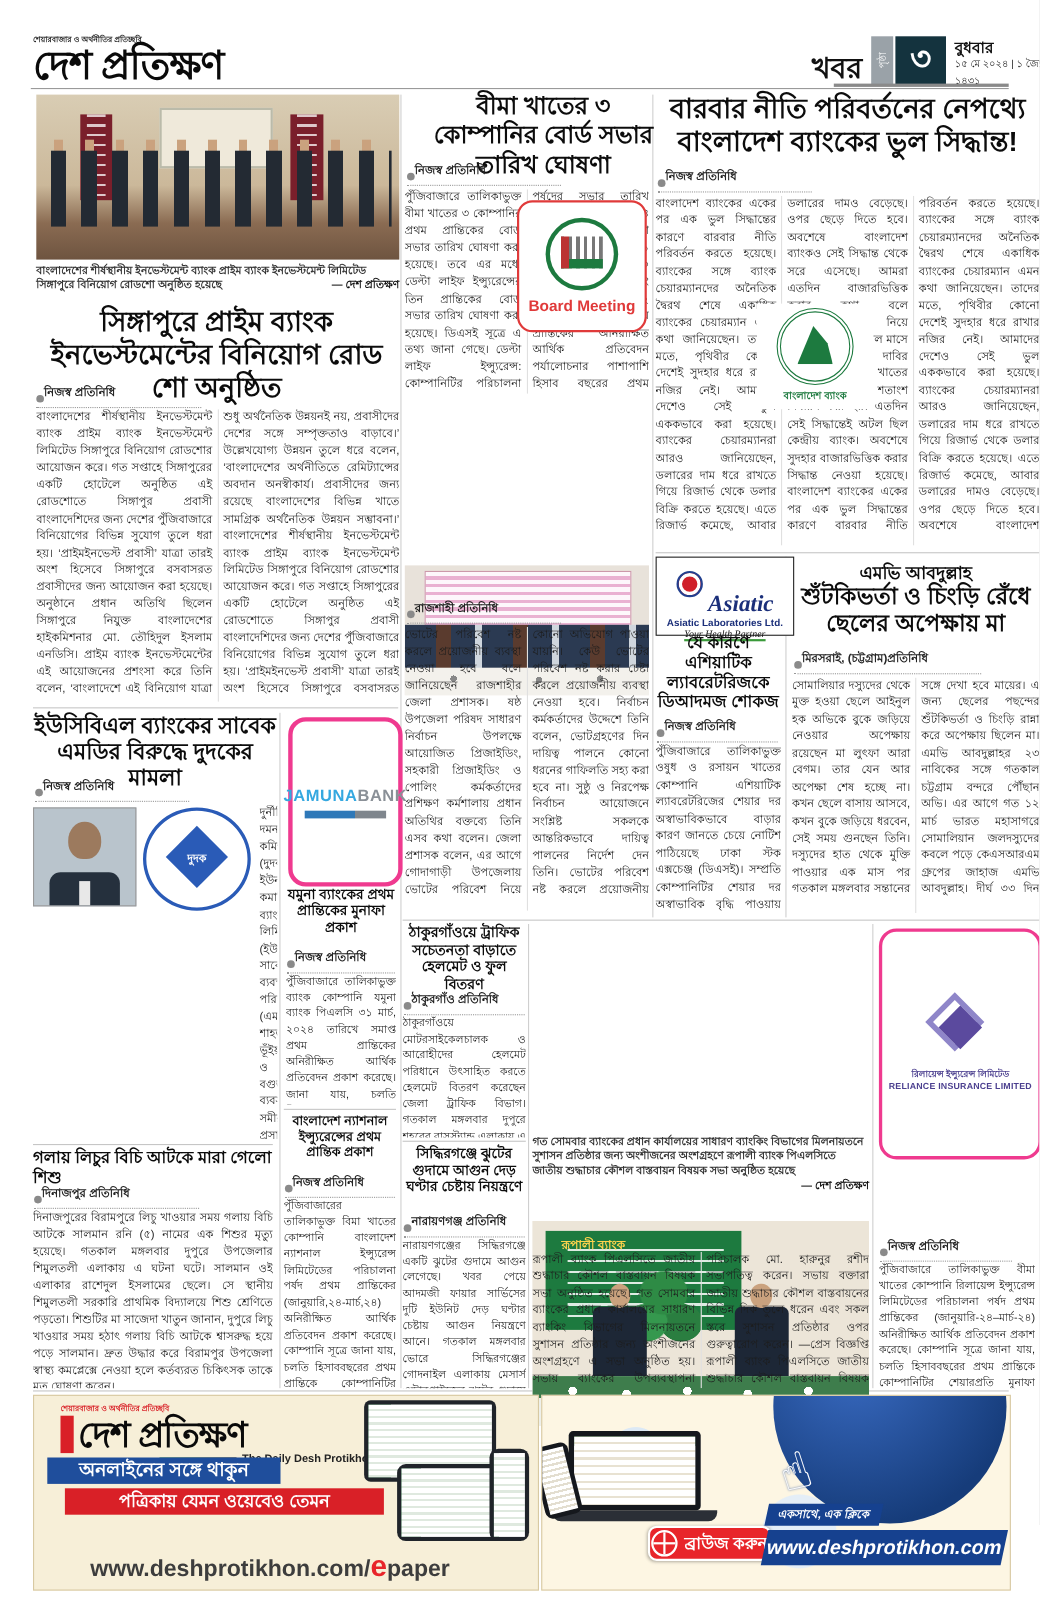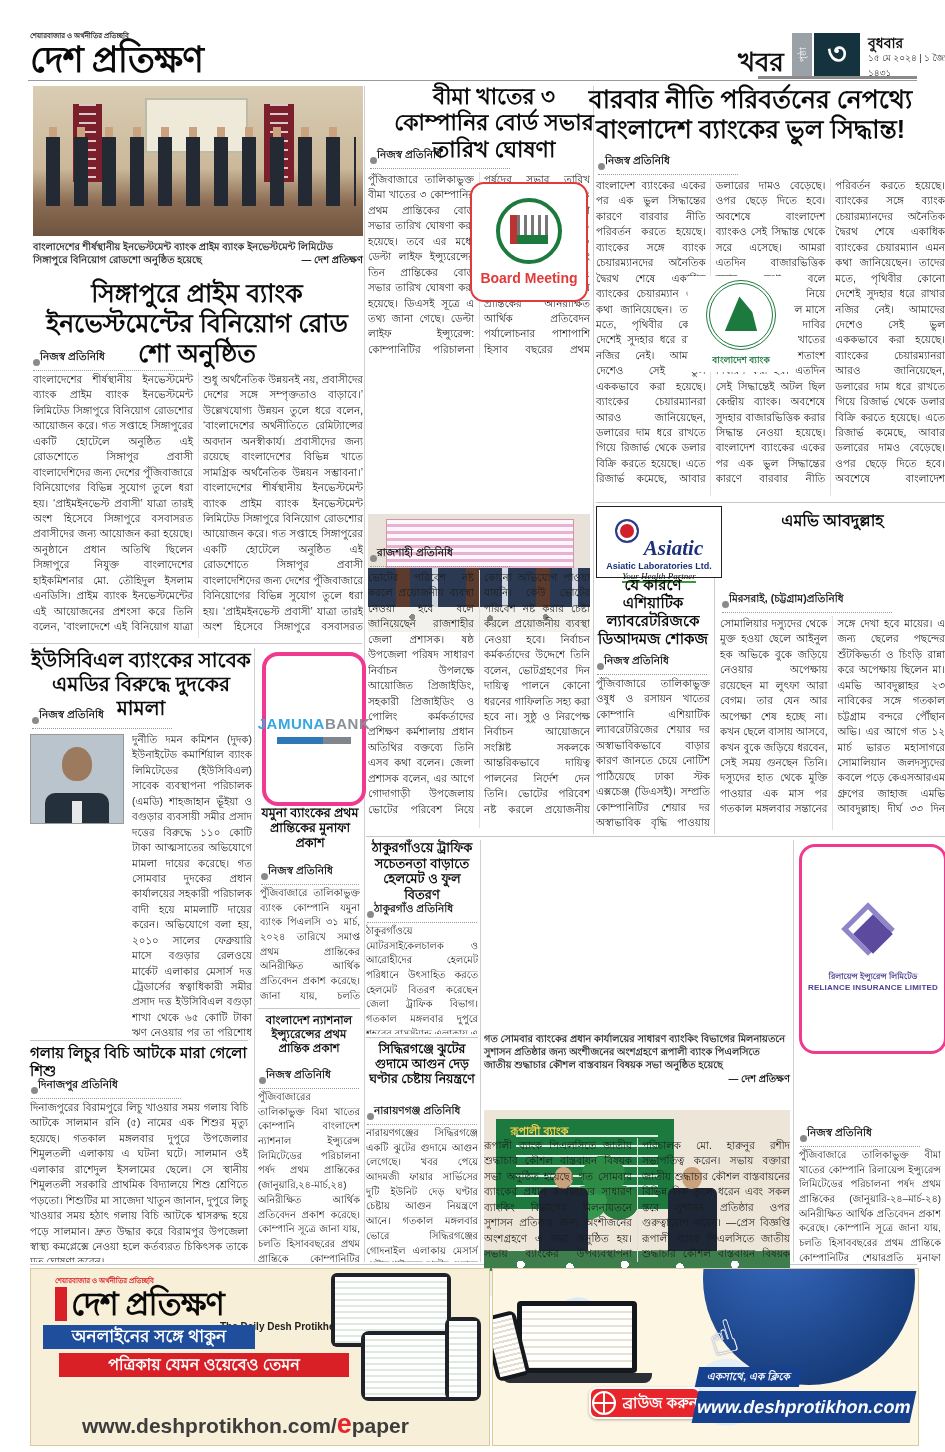--- a/index.html
+++ b/index.html
@@ -195,21 +195,21 @@
     <div class="ban"></div>
     <div class="ppl"></div>
     <div class="tbl"></div>
   </div>
   <div class="abs byline" style="left:370px;top:544px;width:140px;">
     <span class="dot"></span>
     <b>রাজশাহী প্রতিনিধি</b>
   </div>
   <div class="abs body cols2" style="left:368px;top:570px;width:222px;height:258px;">ভোটের পরিবেশ নষ্ট করলে প্রয়োজনীয় ব্যবস্থা নেওয়া হবে বলে জানিয়েছেন রাজশাহীর জেলা প্রশাসক। ষষ্ঠ উপজেলা পরিষদ সাধারণ নির্বাচন উপলক্ষে আয়োজিত প্রিজাইডিং, সহকারী প্রিজাইডিং ও পোলিং কর্মকর্তাদের প্রশিক্ষণ কর্মশালায় প্রধান অতিথির বক্তব্যে তিনি এসব কথা বলেন। জেলা প্রশাসক বলেন, এর আগে গোদাগাড়ী উপজেলায় ভোটের পরিবেশ নিয়ে কোনো অভিযোগ পাওয়া যায়নি। কেউ ভোটের পরিবেশ নষ্ট করার চেষ্টা করলে প্রয়োজনীয় ব্যবস্থা নেওয়া হবে। নির্বাচন কর্মকর্তাদের উদ্দেশে তিনি বলেন, ভোটগ্রহণের দিন দায়িত্ব পালনে কোনো ধরনের গাফিলতি সহ্য করা হবে না। সুষ্ঠু ও নিরপেক্ষ নির্বাচন আয়োজনে সংশ্লিষ্ট সকলকে আন্তরিকভাবে দায়িত্ব পালনের নির্দেশ দেন তিনি। ভোটের পরিবেশ নষ্ট করলে প্রয়োজনীয় ব্যবস্থা নেওয়া হবে বলে জানিয়েছেন রাজশাহীর জেলা প্রশাসক। ষষ্ঠ উপজেলা পরিষদ সাধারণ নির্বাচন উপলক্ষে আয়োজিত প্রিজাইডিং, সহকারী প্রিজাইডিং ও পোলিং কর্মকর্তাদের প্রশিক্ষণ কর্মশালায় প্রধান অতিথির বক্তব্যে তিনি এসব কথা বলেন। জেলা প্রশাসক বলেন, এর আগে গোদাগাড়ী উপজেলায় ভোটের পরিবেশ নিয়ে কোনো অভিযোগ পাওয়া যায়নি। কেউ ভোটের পরিবেশ নষ্ট করার চেষ্টা করলে প্রয়োজনীয় ব্যবস্থা নেওয়া হবে। নির্বাচন কর্মকর্তাদের উদ্দেশে তিনি বলেন, ভোটগ্রহণের দিন দায়িত্ব পালনে কোনো ধরনের গাফিলতি সহ্য করা হবে না। সুষ্ঠু ও নিরপেক্ষ নির্বাচন আয়োজনে সংশ্লিষ্ট সকলকে আন্তরিকভাবে দায়িত্ব পালনের নির্দেশ দেন তিনি।</div>
 
-  <div class="abs hl" style="left:576px;top:84px;width:349px;font-size:25px;">বারবার নীতি পরিবর্তনের নেপথ্যে বাংলাদেশ ব্যাংকের ভুল সিদ্ধান্ত!</div>
+  <div class="abs hl" style="left:596px;top:84px;width:349px;font-size:25px;">বারবার নীতি পরিবর্তনের নেপথ্যে বাংলাদেশ ব্যাংকের ভুল সিদ্ধান্ত!</div>
   <div class="abs byline" style="left:598px;top:152px;width:140px;">
     <span class="dot"></span>
     <b>নিজস্ব প্রতিনিধি</b>
   </div>
   <div class="abs body cols3" style="left:596px;top:178px;width:349px;height:318px;">বাংলাদেশ ব্যাংকের একের পর এক ভুল সিদ্ধান্তের কারণে বারবার নীতি পরিবর্তন করতে হয়েছে। ব্যাংকের সঙ্গে ব্যাংক চেয়ারম্যানদের অনৈতিক দ্বৈরথ শেষে একাধিক ব্যাংকের চেয়ারম্যান এমন কথা জানিয়েছেন। তাদের মতে, পৃথিবীর কোনো দেশেই সুদহার ধরে রাখার নজির নেই। আমাদের দেশেও সেই ভুল এককভাবে করা হয়েছে। ব্যাংকের চেয়ারম্যানরা আরও জানিয়েছেন, ডলারের দাম ধরে রাখতে গিয়ে রিজার্ভ থেকে ডলার বিক্রি করতে হয়েছে। এতে রিজার্ভ কমেছে, আবার ডলারের দামও বেড়েছে। ওপর ছেড়ে দিতে হবে। অবশেষে বাংলাদেশ ব্যাংকও সেই সিদ্ধান্ত থেকে সরে এসেছে। আমরা এতদিন বাজারভিত্তিক করার কথা বলে আসছিলাম। এ নিয়ে ২০২০ সালের এপ্রিল মাসে ব্যবসায়ীদের দাবির পরিপ্রেক্ষিতে খাতের সুদহার সর্বোচ্চ ৯ শতাংশ নির্ধারণ করা হয়। এতদিন সেই সিদ্ধান্তেই অটল ছিল কেন্দ্রীয় ব্যাংক। অবশেষে সুদহার বাজারভিত্তিক করার সিদ্ধান্ত নেওয়া হয়েছে। বাংলাদেশ ব্যাংকের একের পর এক ভুল সিদ্ধান্তের কারণে বারবার নীতি পরিবর্তন করতে হয়েছে। ব্যাংকের সঙ্গে ব্যাংক চেয়ারম্যানদের অনৈতিক দ্বৈরথ শেষে একাধিক ব্যাংকের চেয়ারম্যান এমন কথা জানিয়েছেন। তাদের মতে, পৃথিবীর কোনো দেশেই সুদহার ধরে রাখার নজির নেই। আমাদের দেশেও সেই ভুল এককভাবে করা হয়েছে। ব্যাংকের চেয়ারম্যানরা আরও জানিয়েছেন, ডলারের দাম ধরে রাখতে গিয়ে রিজার্ভ থেকে ডলার বিক্রি করতে হয়েছে। এতে রিজার্ভ কমেছে, আবার ডলারের দামও বেড়েছে। ওপর ছেড়ে দিতে হবে। অবশেষে বাংলাদেশ ব্যাংকও সেই সিদ্ধান্ত থেকে সরে এসেছে। আমরা এতদিন বাজারভিত্তিক করার কথা বলে আসছিলাম। এ নিয়ে ২০২০ সালের এপ্রিল মাসে ব্যবসায়ীদের দাবির পরিপ্রেক্ষিতে খাতের সুদহার সর্বোচ্চ ৯ শতাংশ নির্ধারণ করা হয়। এতদিন সেই সিদ্ধান্তেই অটল ছিল কেন্দ্রীয় ব্যাংক। অবশেষে সুদহার বাজারভিত্তিক করার সিদ্ধান্ত নেওয়া হয়েছে।</div>
   <div class="abs bb-logo" style="left:688px;top:276px;width:106px;background:#fff;padding:4px 0;">
     <div class="bb-seal"></div>
     <div class="bb-label">বাংলাদেশ ব্যাংক</div>
   </div>
 
@@ -222,38 +222,43 @@
     <div class="asiatic-tag">Your Health Partner</div>
   </div>
   <div class="abs hl" style="left:596px;top:576px;width:114px;font-size:15px;">যে কারণে এশিয়াটিক ল্যাবরেটরিজকে ডিআদমজ শোকজ</div>
   <div class="abs byline" style="left:597px;top:652px;width:110px;">
     <span class="dot"></span>
     <b>নিজস্ব প্রতিনিধি</b>
   </div>
   <div class="abs body" style="left:596px;top:676px;width:114px;height:154px;">পুঁজিবাজারে তালিকাভুক্ত ওষুধ ও রসায়ন খাতের কোম্পানি এশিয়াটিক ল্যাবরেটরিজের শেয়ার দর অস্বাভাবিকভাবে বাড়ার কারণ জানতে চেয়ে নোটিশ পাঠিয়েছে ঢাকা স্টক এক্সচেঞ্জ (ডিএসই)। সম্প্রতি কোম্পানিটির শেয়ার দর অস্বাভাবিক বৃদ্ধি পাওয়ায় কোম্পানিটিকে শোকজ করা হয়। জবাবে কোম্পানিটি জানিয়েছে, শেয়ার দর বাড়ার পেছনে তাদের কাছে কোনো অপ্রকাশিত মূল্য সংবেদনশীল তথ্য নেই।</div>
 
   <div class="abs kicker" style="left:720px;top:508px;width:225px;font-size:16px;">এমভি আবদুল্লাহ</div>
+  <div class="abs hl" style="left:720px;top:530px;width:225px;font-size:21px;">শুঁটকিভর্তা ও চিংড়ি রেঁধে ছেলের অপেক্ষায় মা</div>
   <div class="abs byline" style="left:722px;top:590px;width:170px;">
     <span class="dot"></span>
     <b>মিরসরাই, (চট্টগ্রাম)প্রতিনিধি</b>
   </div>
   <div class="abs body cols2" style="left:720px;top:616px;width:225px;height:214px;">সোমালিয়ার দস্যুদের থেকে মুক্ত হওয়া ছেলে আইনুল হক অভিকে বুকে জড়িয়ে নেওয়ার অপেক্ষায় রয়েছেন মা লুৎফা আরা বেগম। তার যেন আর অপেক্ষা শেষ হচ্ছে না। কখন ছেলে বাসায় আসবে, কখন বুকে জড়িয়ে ধরবেন, সেই সময় গুনছেন তিনি। দস্যুদের হাত থেকে মুক্তি পাওয়ার এক মাস পর গতকাল মঙ্গলবার সন্তানের সঙ্গে দেখা হবে মায়ের। এ জন্য ছেলের পছন্দের শুঁটকিভর্তা ও চিংড়ি রান্না করে অপেক্ষায় ছিলেন মা। এমভি আবদুল্লাহর ২৩ নাবিকের সঙ্গে গতকাল চট্টগ্রাম বন্দরে পৌঁছান অভি। এর আগে গত ১২ মার্চ ভারত মহাসাগরে সোমালিয়ান জলদস্যুদের কবলে পড়ে কেএসআরএম গ্রুপের জাহাজ এমভি আবদুল্লাহ। দীর্ঘ ৩৩ দিন জিম্মি থাকার পর মুক্তিপণ দিয়ে মুক্ত হন জাহাজের ২৩ নাবিক।</div>
 
   <div class="abs hl" style="left:30px;top:648px;width:222px;font-size:20px;">ইউসিবিএল ব্যাংকের সাবেক এমডির বিরুদ্ধে দুদকের মামলা</div>
   <div class="abs byline" style="left:32px;top:706px;width:140px;">
     <span class="dot"></span>
     <b>নিজস্ব প্রতিনিধি</b>
   </div>
   <div class="abs" style="left:30px;top:732px;width:222px;height:304px;overflow:hidden;">
     <div style="float:left;margin:2px 8px 4px 0;display:flex;gap:6px;">
       <div class="portrait">
         <span class="head"></span>
         <span class="torso"></span>
         <span class="shirt"></span>
       </div>
+      <div class="dudok">
+        <i></i>
+        <span>দুদক</span>
+      </div>
     </div>
     <div class="body" style="height:304px;">দুর্নীতি দমন কমিশন (দুদক) ইউনাইটেড কমার্শিয়াল ব্যাংক লিমিটেডের (ইউসিবিএল) সাবেক ব্যবস্থাপনা পরিচালক (এমডি) শাহজাহান ভূঁইয়া ও বগুড়ার ব্যবসায়ী সমীর প্রসাদ দত্তের বিরুদ্ধে ১১০ কোটি টাকা আত্মসাতের অভিযোগে মামলা দায়ের করেছে। গত সোমবার দুদকের প্রধান কার্যালয়ের সহকারী পরিচালক বাদী হয়ে মামলাটি দায়ের করেন। অভিযোগে বলা হয়, ২০১০ সালের ফেব্রুয়ারি মাসে বগুড়ার রেলওয়ে মার্কেট এলাকার মেসার্স দত্ত ট্রেডার্সের স্বত্বাধিকারী সমীর প্রসাদ দত্ত ইউসিবিএল বগুড়া শাখা থেকে ৬৫ কোটি টাকা ঋণ নেওয়ার পর তা পরিশোধ করেননি। পরে সমীর দত্তের ঋণ হিসাব পর্যালোচনা করে দেখা যায়, ভুয়া কাগজপত্র তৈরি করে ঋণের অর্থ বিভিন্ন হিসাবে স্থানান্তর করা হয়েছে। এসব অর্থ আত্মসাতের ঘটনায় সাবেক এমডিসহ দুজনের বিরুদ্ধে মামলা দায়ের করা হয়।</div>
   </div>
 
   <div class="abs lbox jamuna-box" style="left:262px;top:652px;width:96px;height:146px;">
     <div class="jamuna-word">
       <span class="w1">JAMUNA</span><span class="w2">BANK</span>
     </div>
     <div class="jamuna-bar"></div>
   </div>

